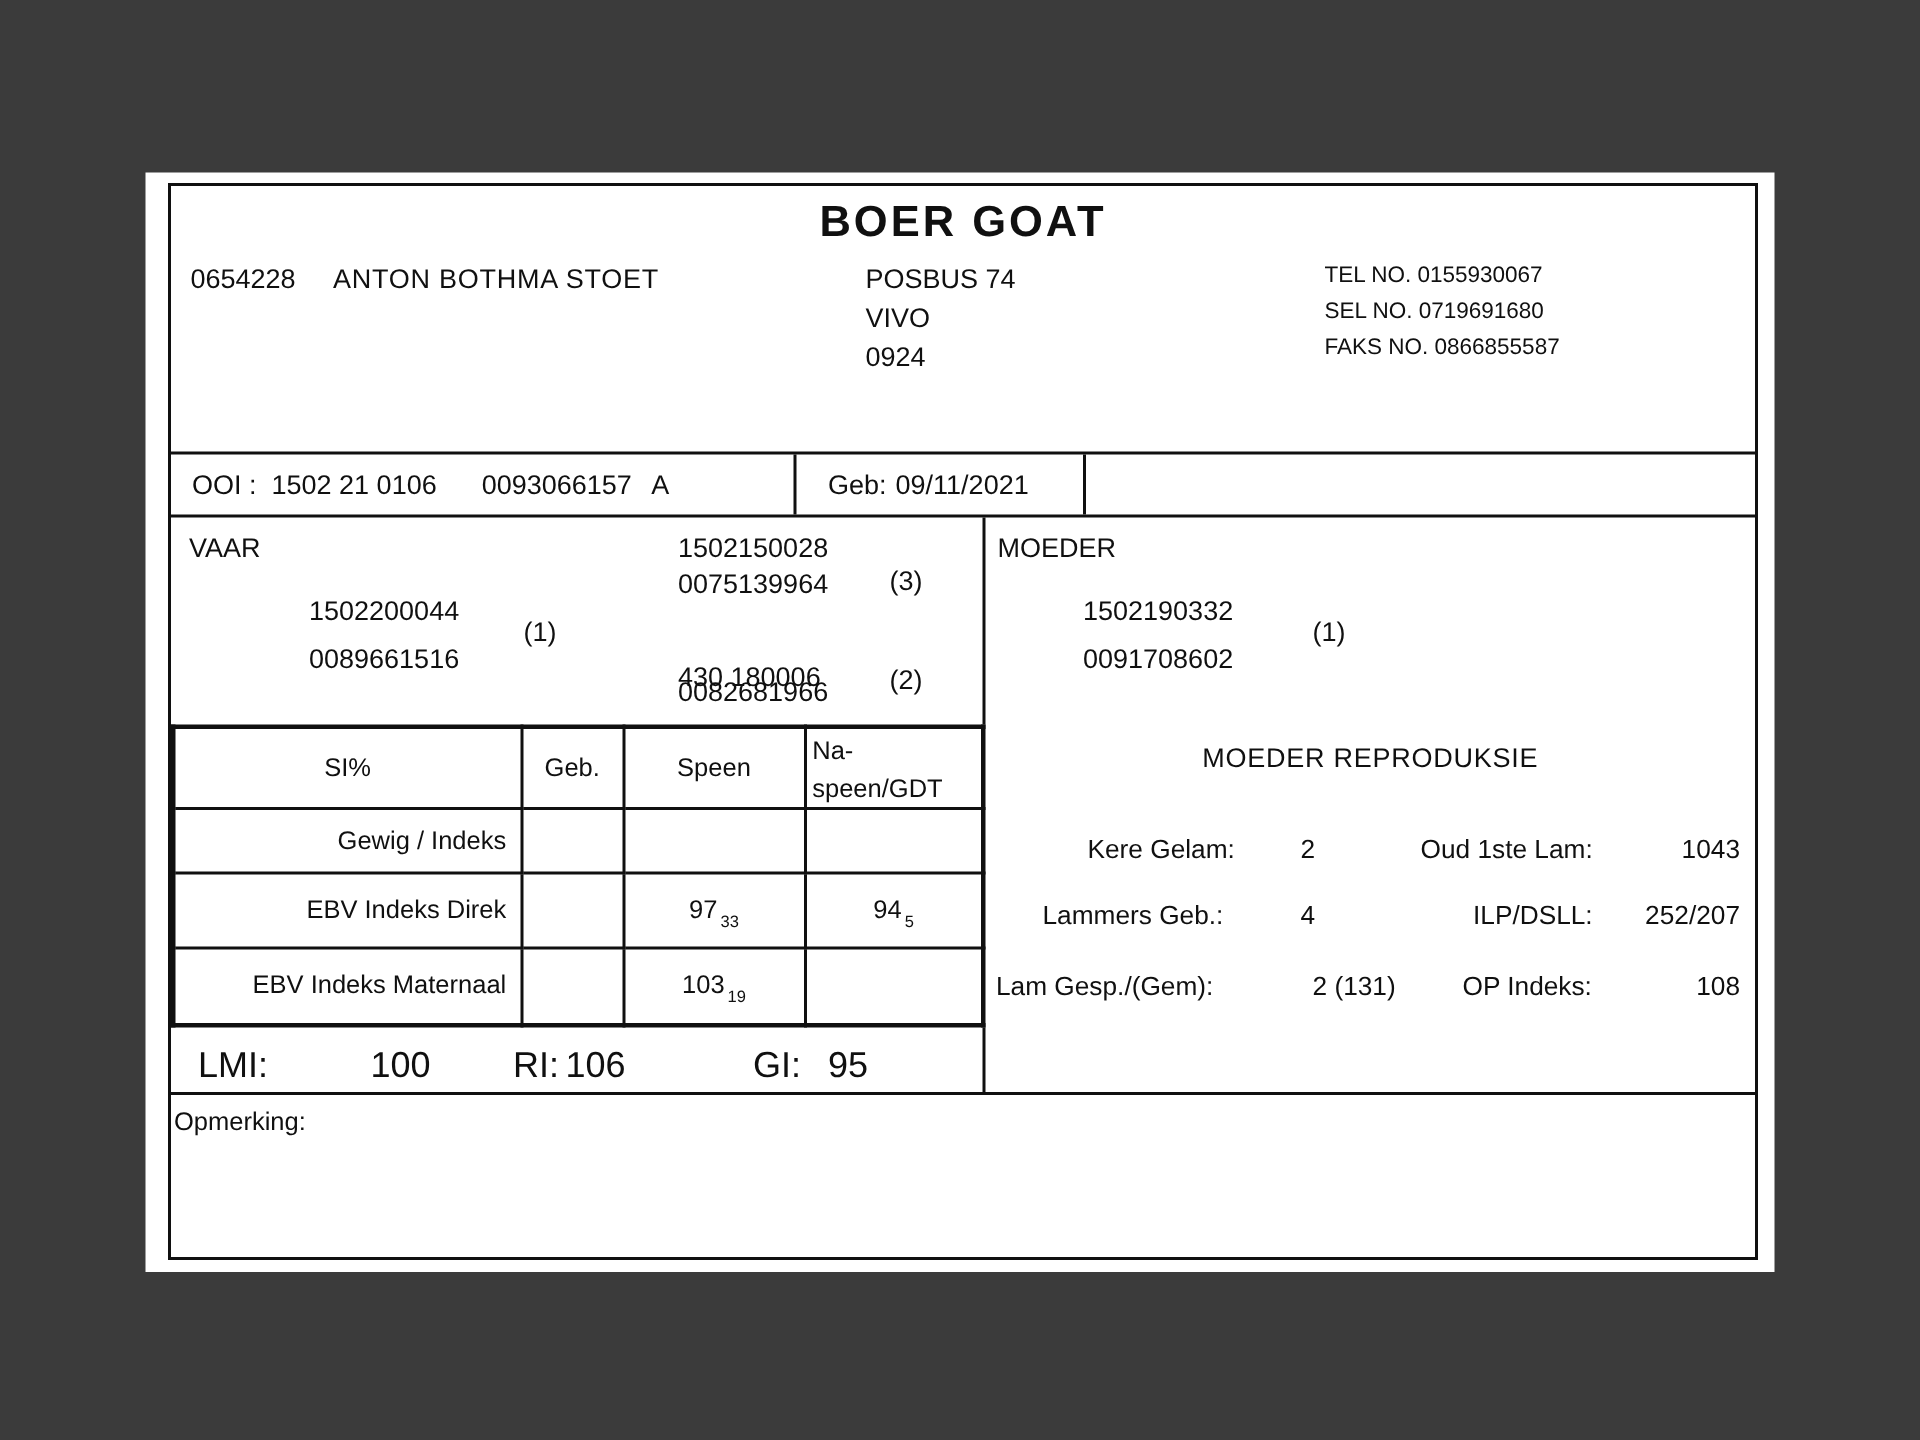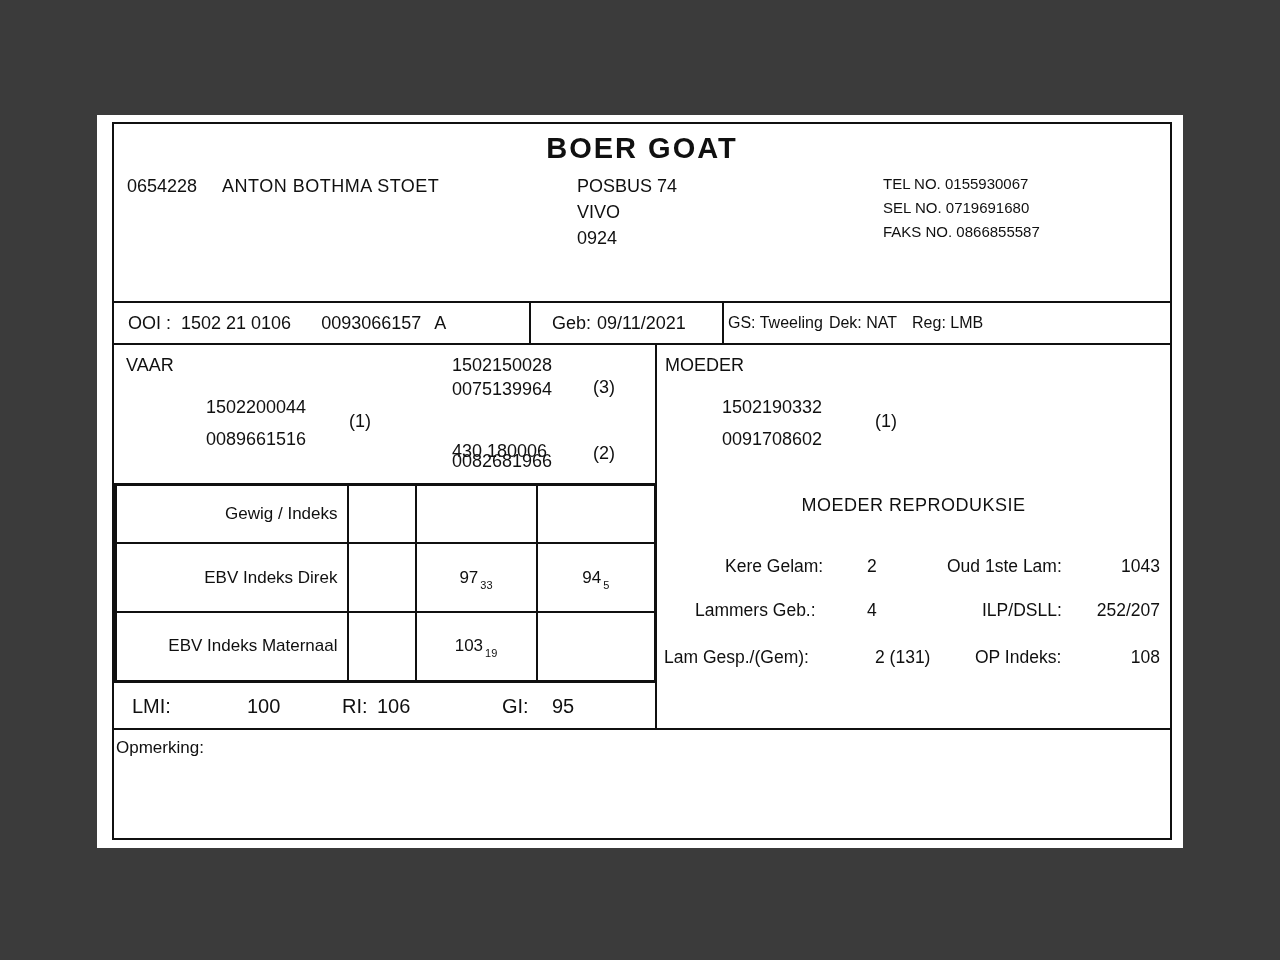--- a/index.html
+++ b/index.html
@@ -57,21 +57,21 @@
   .mid-left { width: 543px; display: flex; flex-direction: column; box-sizing: border-box; }
   .mid-right { flex: 1; position: relative; }
 
   table.ebv { border-collapse: collapse; table-layout: fixed; width: 543px; height: 200px; border: 3px solid #101010; }
   table.ebv td { border: 2px solid #101010; font-size: 17px; padding: 0; vertical-align: middle; }
   table.ebv td.lbl { text-align: right; padding-right: 9px; }
   table.ebv td.ctr { text-align: center; }
   table.ebv td.na { vertical-align: top; padding: 2px 0 0 4px; text-align: left; line-height: 25px; }
   .sub { font-size: 11px; position: relative; top: 6px; margin-left: 2px; }
 
-  .lmi-row { height: 45px; border-right: 2px solid #101010; position: relative; font-size: 20px; box-sizing: border-box; }
+  .lmi-row { height: 45px; border-right: 2px solid #101010; position: relative; font-size: 24px; box-sizing: border-box; }
   .lmi-row span { position: absolute; top: 12px; white-space: nowrap; }
 
   .repro-title { position: absolute; top: 12px; left: 0; width: 100%; text-align: center; font-size: 18px; letter-spacing: .5px; }
   .repro-row { position: absolute; left: 0; width: 100%; height: 24px; font-size: 17.5px; }
   .repro-row span { position: absolute; white-space: nowrap; }
   .repro-row .v2 { right: 10px; }
 
   
   .sec-opm { flex: 1; }
   .opm-label { position: absolute; left: 2px; top: 8px; font-size: 17px; }
@@ -98,25 +98,20 @@
       <div class="sec sec-lot">
         <div class="lot-cell c-ooi">
           <span>OOI :</span>
           <span class="ooi-id">1502 21 0106</span>
           <span class="ooi-reg">0093066157</span>
           <span class="ooi-suffix">A</span>
         </div>
         <div class="lot-cell c-geb">
           <span>Geb:</span>
           <span class="geb-val">09/11/2021</span>
-        </div>
-        <div class="lot-cell c-gs last">
-          <span>GS: Tweeling</span>
-          <span class="dek">Dek: NAT</span>
-          <span class="reg">Reg: LMB</span>
         </div>
       </div>
 
       <div class="sec sec-ped">
         <div class="ped-left">
           <div class="ped-item" style="left:12px; top:10px;">VAAR</div>
           <div class="ped-item" style="left:338px; top:10px;">1502150028</div>
           <div class="ped-item" style="left:338px; top:34px;">0075139964</div>
           <div class="ped-item" style="left:479px; top:32px;">(3)</div>
           <div class="ped-item" style="left:92px; top:52px;">1502200044</div>
@@ -137,20 +132,29 @@
       <div class="sec sec-mid">
         <div class="mid-left">
           <table class="ebv">
             <colgroup>
                 <col style="width:232px">
                 <col style="width:68px">
                 <col style="width:121px">
                 <col>
               </colgroup>
             <tbody>
+                <tr style="height:54px">
+              <td class="ctr">SI%</td>
+              <td class="ctr">Geb.</td>
+              <td class="ctr">Speen</td>
+              <td class="na">
+                <div>Na-</div>
+                <div>speen/GDT</div>
+              </td>
+            </tr>
             <tr style="height:43px">
               <td class="lbl">Gewig / Indeks</td>
               <td class="ctr"></td>
               <td class="ctr"><span></span></td>
               <td class="ctr"><span></span></td>
             </tr>
             <tr style="height:50px">
               <td class="lbl">EBV Indeks Direk</td>
               <td class="ctr"></td>
               <td class="ctr"><span>97</span><span class="sub">33</span></td>

